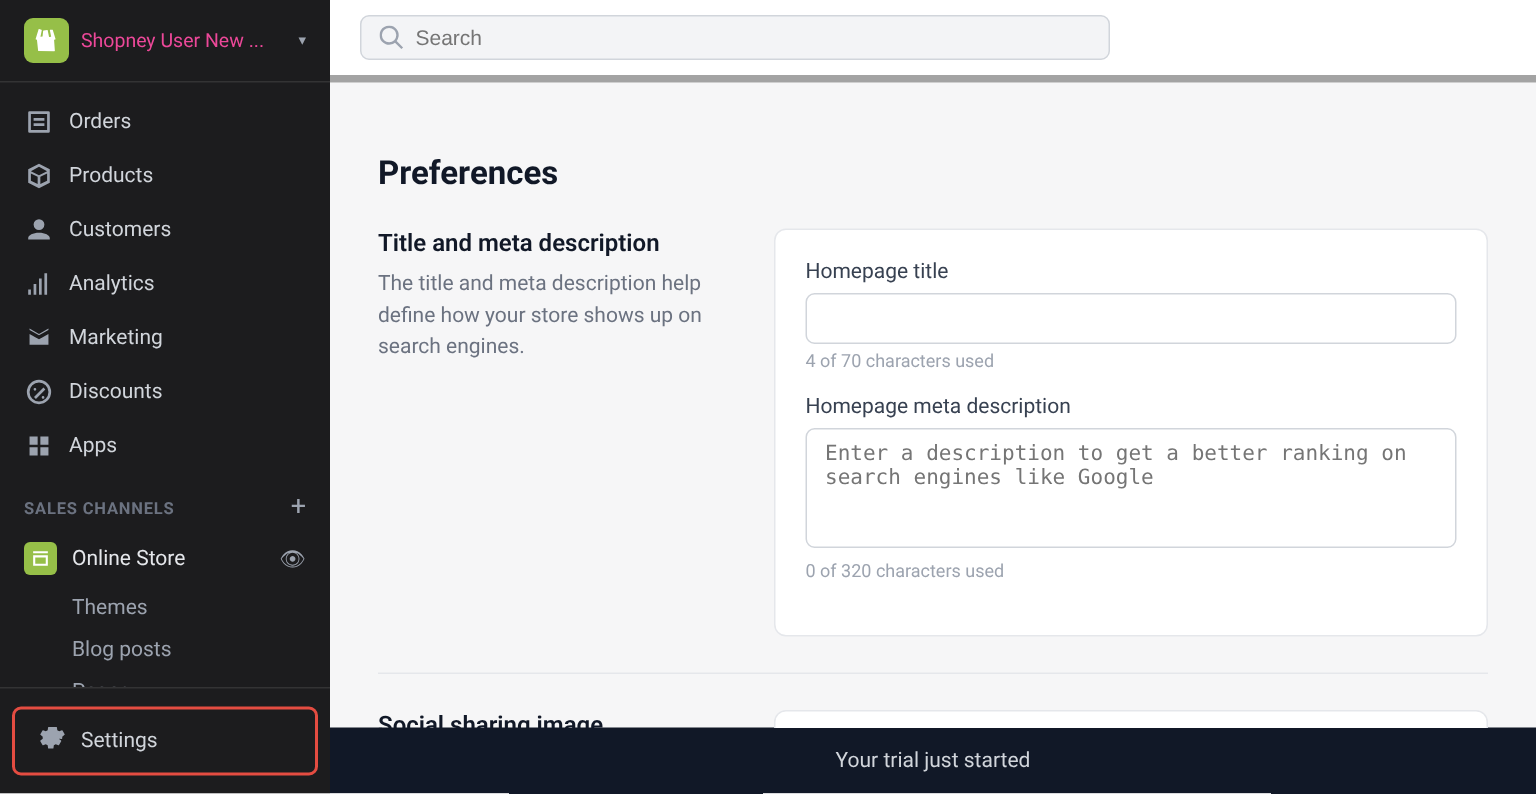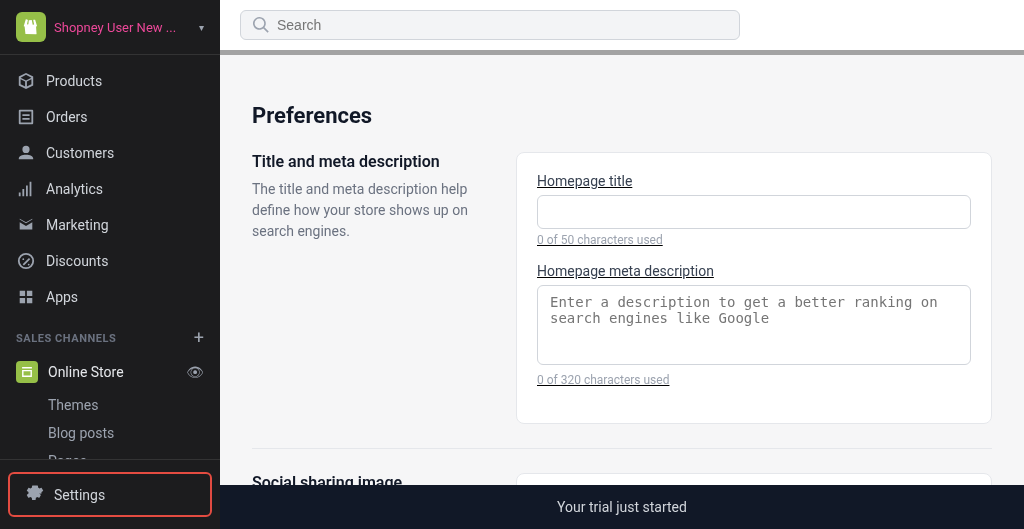--- a/index.html
+++ b/index.html
@@ -51,21 +51,21 @@
 
     .page-content { flex: 1; overflow-y: auto; padding: 24px 32px; }
     .page-title { font-size: 22px; font-weight: 700; color: #111827; margin-bottom: 24px; margin-top: 24px; }
 
     .content-row { display: flex; gap: 24px; margin-bottom: 24px; padding-bottom: 24px; border-bottom: 1px solid #e5e7eb; }
     .content-left { width: 240px; flex-shrink: 0; }
     .section-title { font-size: 16px; font-weight: 600; color: #111827; margin-bottom: 8px; }
     .section-desc { font-size: 14px; color: #6b7280; line-height: 1.5; }
     .content-right { flex: 1; background: white; border: 1px solid #e5e7eb; border-radius: 8px; padding: 20px; }
 
-    .form-group { margin-bottom: 16px; text-decoration: underline; }
+    .form-group { margin-bottom: 16px; }
     .form-label { font-size: 14px; color: #374151; margin-bottom: 6px; display: block; }
     .form-input { width: 100%; border: 1px solid #d1d5db; border-radius: 6px; padding: 8px 12px; font-size: 14px; color: #374151; outline: none; }
     .char-count { font-size: 12px; color: #9ca3af; margin-top: 4px; }
     .form-textarea { width: 100%; border: 1px solid #d1d5db; border-radius: 6px; padding: 8px 12px; font-size: 14px; color: #9ca3af; outline: none; resize: none; height: 80px; }
 
     .second-row .content-right { display: flex; gap: 20px; align-items: flex-start; }
     .social-section { flex: 1; }
     .social-section-title { font-size: 16px; font-weight: 600; color: #111827; margin-bottom: 8px; }
 
     
@@ -92,32 +92,32 @@
       </div>
       <span class="sidebar-store-name">Shopney User New ...</span>
       <span class="sidebar-dropdown-icon">▾</span>
     </div>
 
     <nav class="sidebar-nav">
 
       <div class="nav-item">
         <span class="icon">
           <svg viewBox="0 0 20 20">
+              <path d="M17 2H3a1 1 0 00-1 1v14a1 1 0 001 1h14a1 1 0 001-1V3a1 1 0 00-1-1zm-1 14H4V4h12v12zM6 7h8v2H6V7zm0 4h8v2H6v-2z"></path>
+            </svg>
+        </span>
+        <span>Orders</span>
+      </div>
+      <div class="nav-item">
+        <span class="icon">
+          <svg viewBox="0 0 20 20">
               <path d="M10 1L2 5v10l8 4 8-4V5l-8-4zm0 2.18L16 6.5l-6 3-6-3 6-3.32zM4 8.09l5 2.5V16L4 13.5V8.09zm12 5.41L11 16v-5.41l5-2.5v5z"></path>
             </svg>
         </span>
         <span>Products</span>
-      </div>
-      <div class="nav-item">
-        <span class="icon">
-          <svg viewBox="0 0 20 20">
-              <path d="M17 2H3a1 1 0 00-1 1v14a1 1 0 001 1h14a1 1 0 001-1V3a1 1 0 00-1-1zm-1 14H4V4h12v12zM6 7h8v2H6V7zm0 4h8v2H6v-2z"></path>
-            </svg>
-        </span>
-        <span>Orders</span>
       </div>
       <div class="nav-item">
         <span class="icon">
           <svg viewBox="0 0 20 20">
               <path d="M10 10a4 4 0 100-8 4 4 0 000 8zm0 2c-4.42 0-8 1.79-8 4v1h16v-1c0-2.21-3.58-4-8-4z"></path>
             </svg>
         </span>
         <span>Customers</span>
       </div>
       <div class="nav-item">
@@ -203,21 +203,21 @@
 
       <div class="content-row">
         <div class="content-left">
           <h2 class="section-title">Title and meta description</h2>
           <p class="section-desc">The title and meta description help define how your store shows up on search engines.</p>
         </div>
         <div class="content-right">
           <div class="form-group">
             <label class="form-label">Homepage title</label>
             <input type="text" class="form-input" value="" style="">
-            <p class="char-count">0 of 50 characters used</p>
+            <p class="char-count">4 of 70 characters used</p>
           </div>
           <div class="form-group">
             <label class="form-label">Homepage meta description</label>
             <textarea class="form-textarea" placeholder="Enter a description to get a better ranking on search engines like Google" style=""></textarea>
             <p class="char-count">0 of 320 characters used</p>
           </div>
         </div>
       </div>
 
       <div class="content-row second-row">

